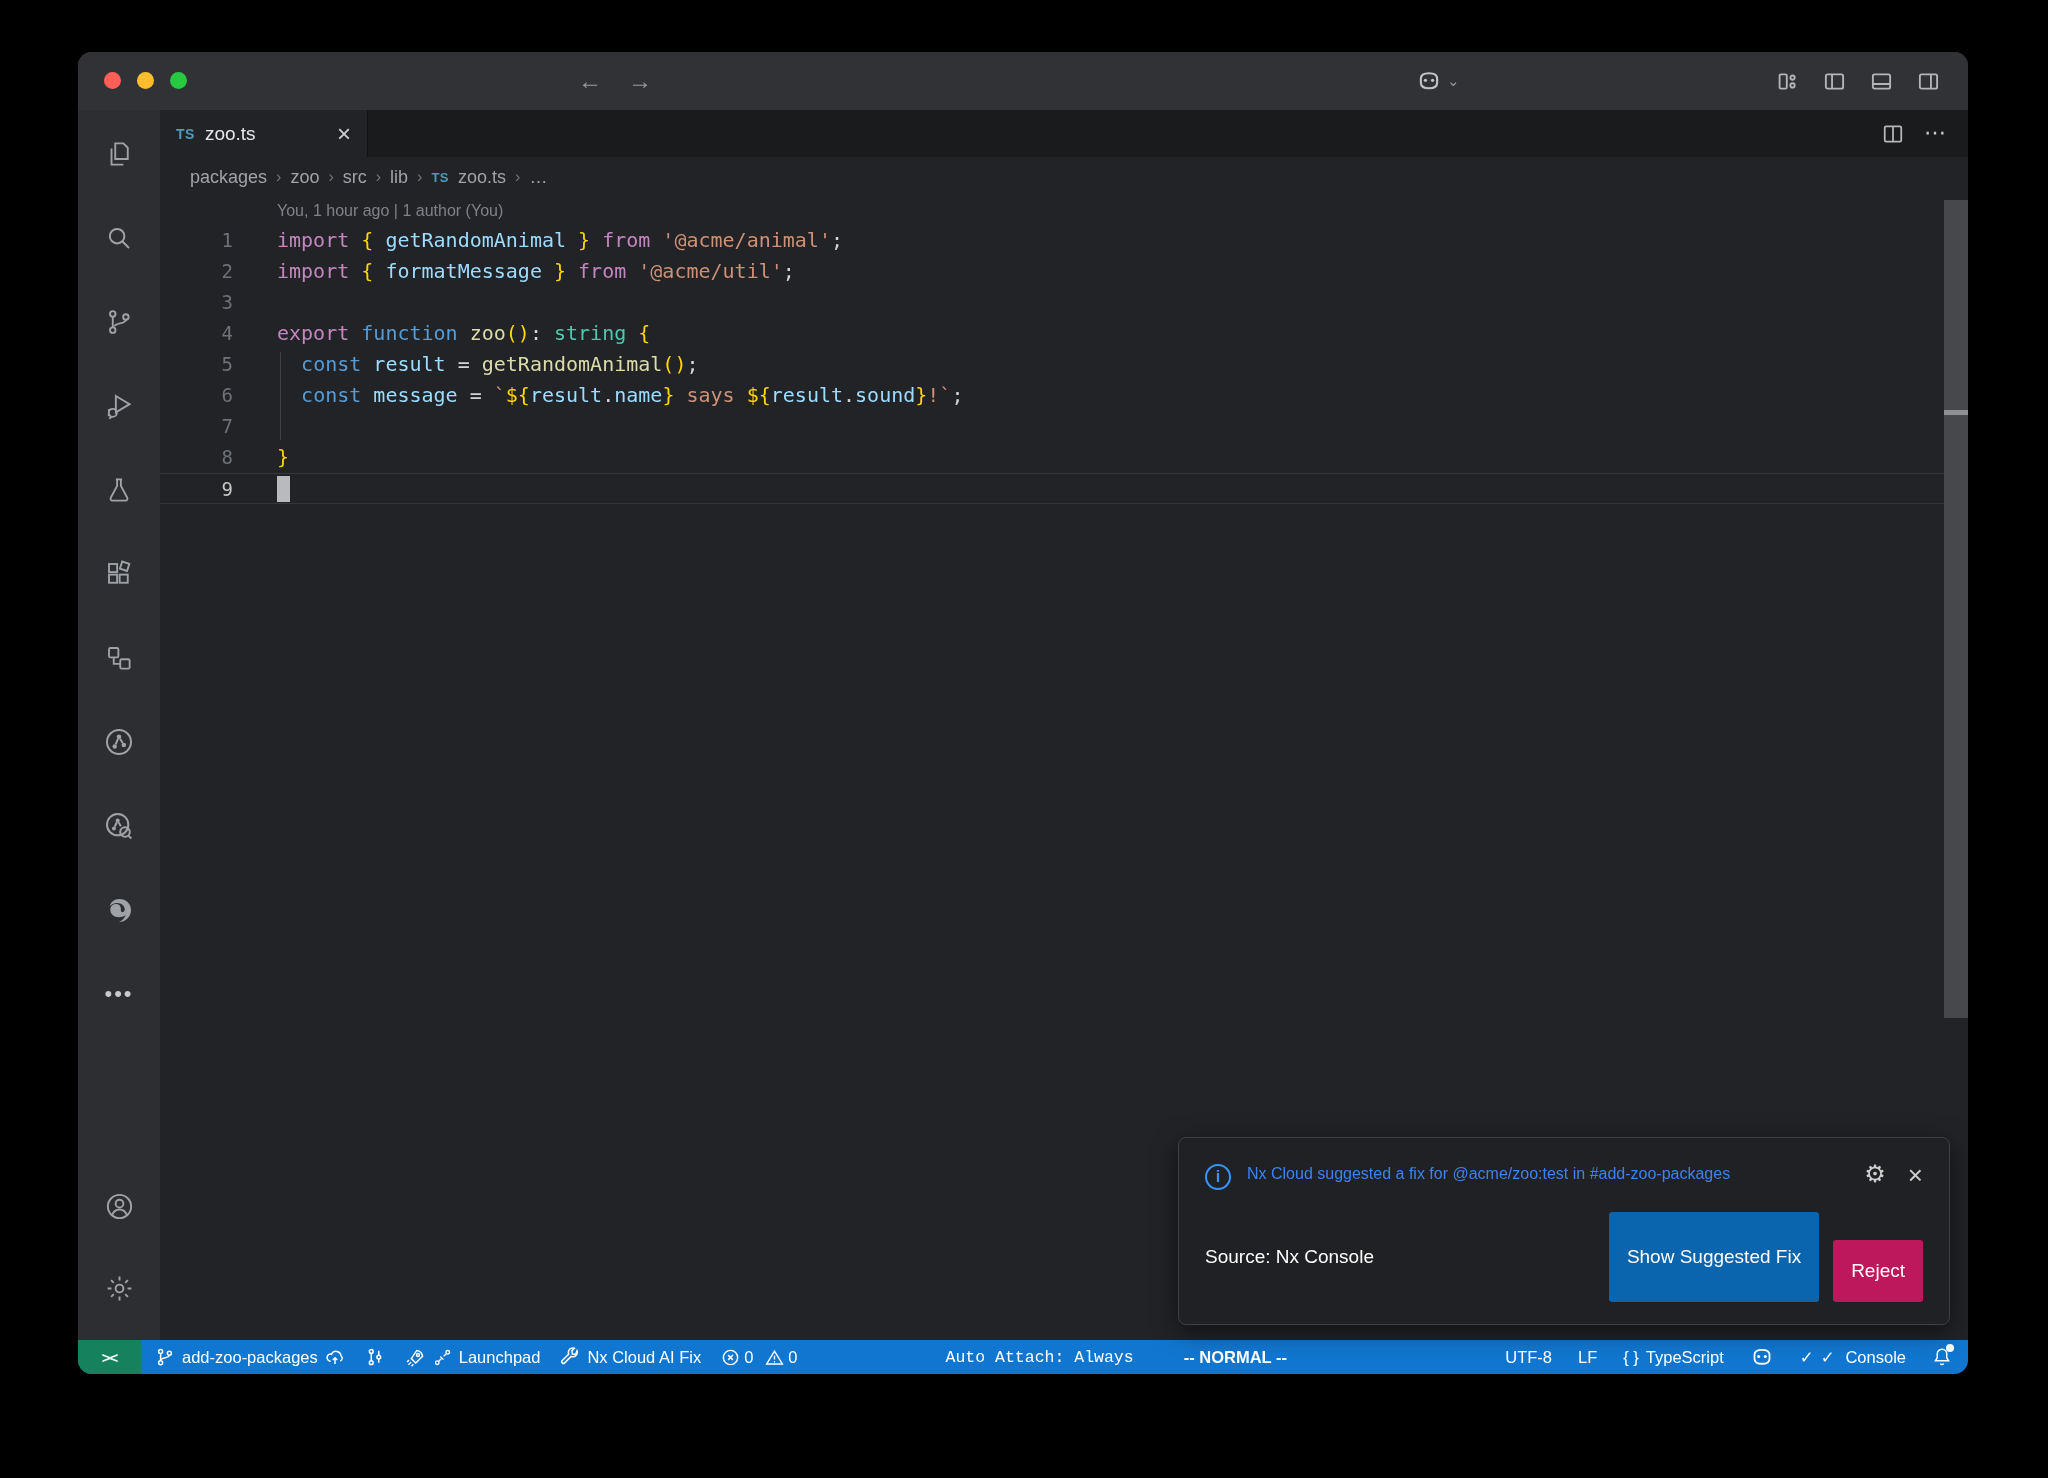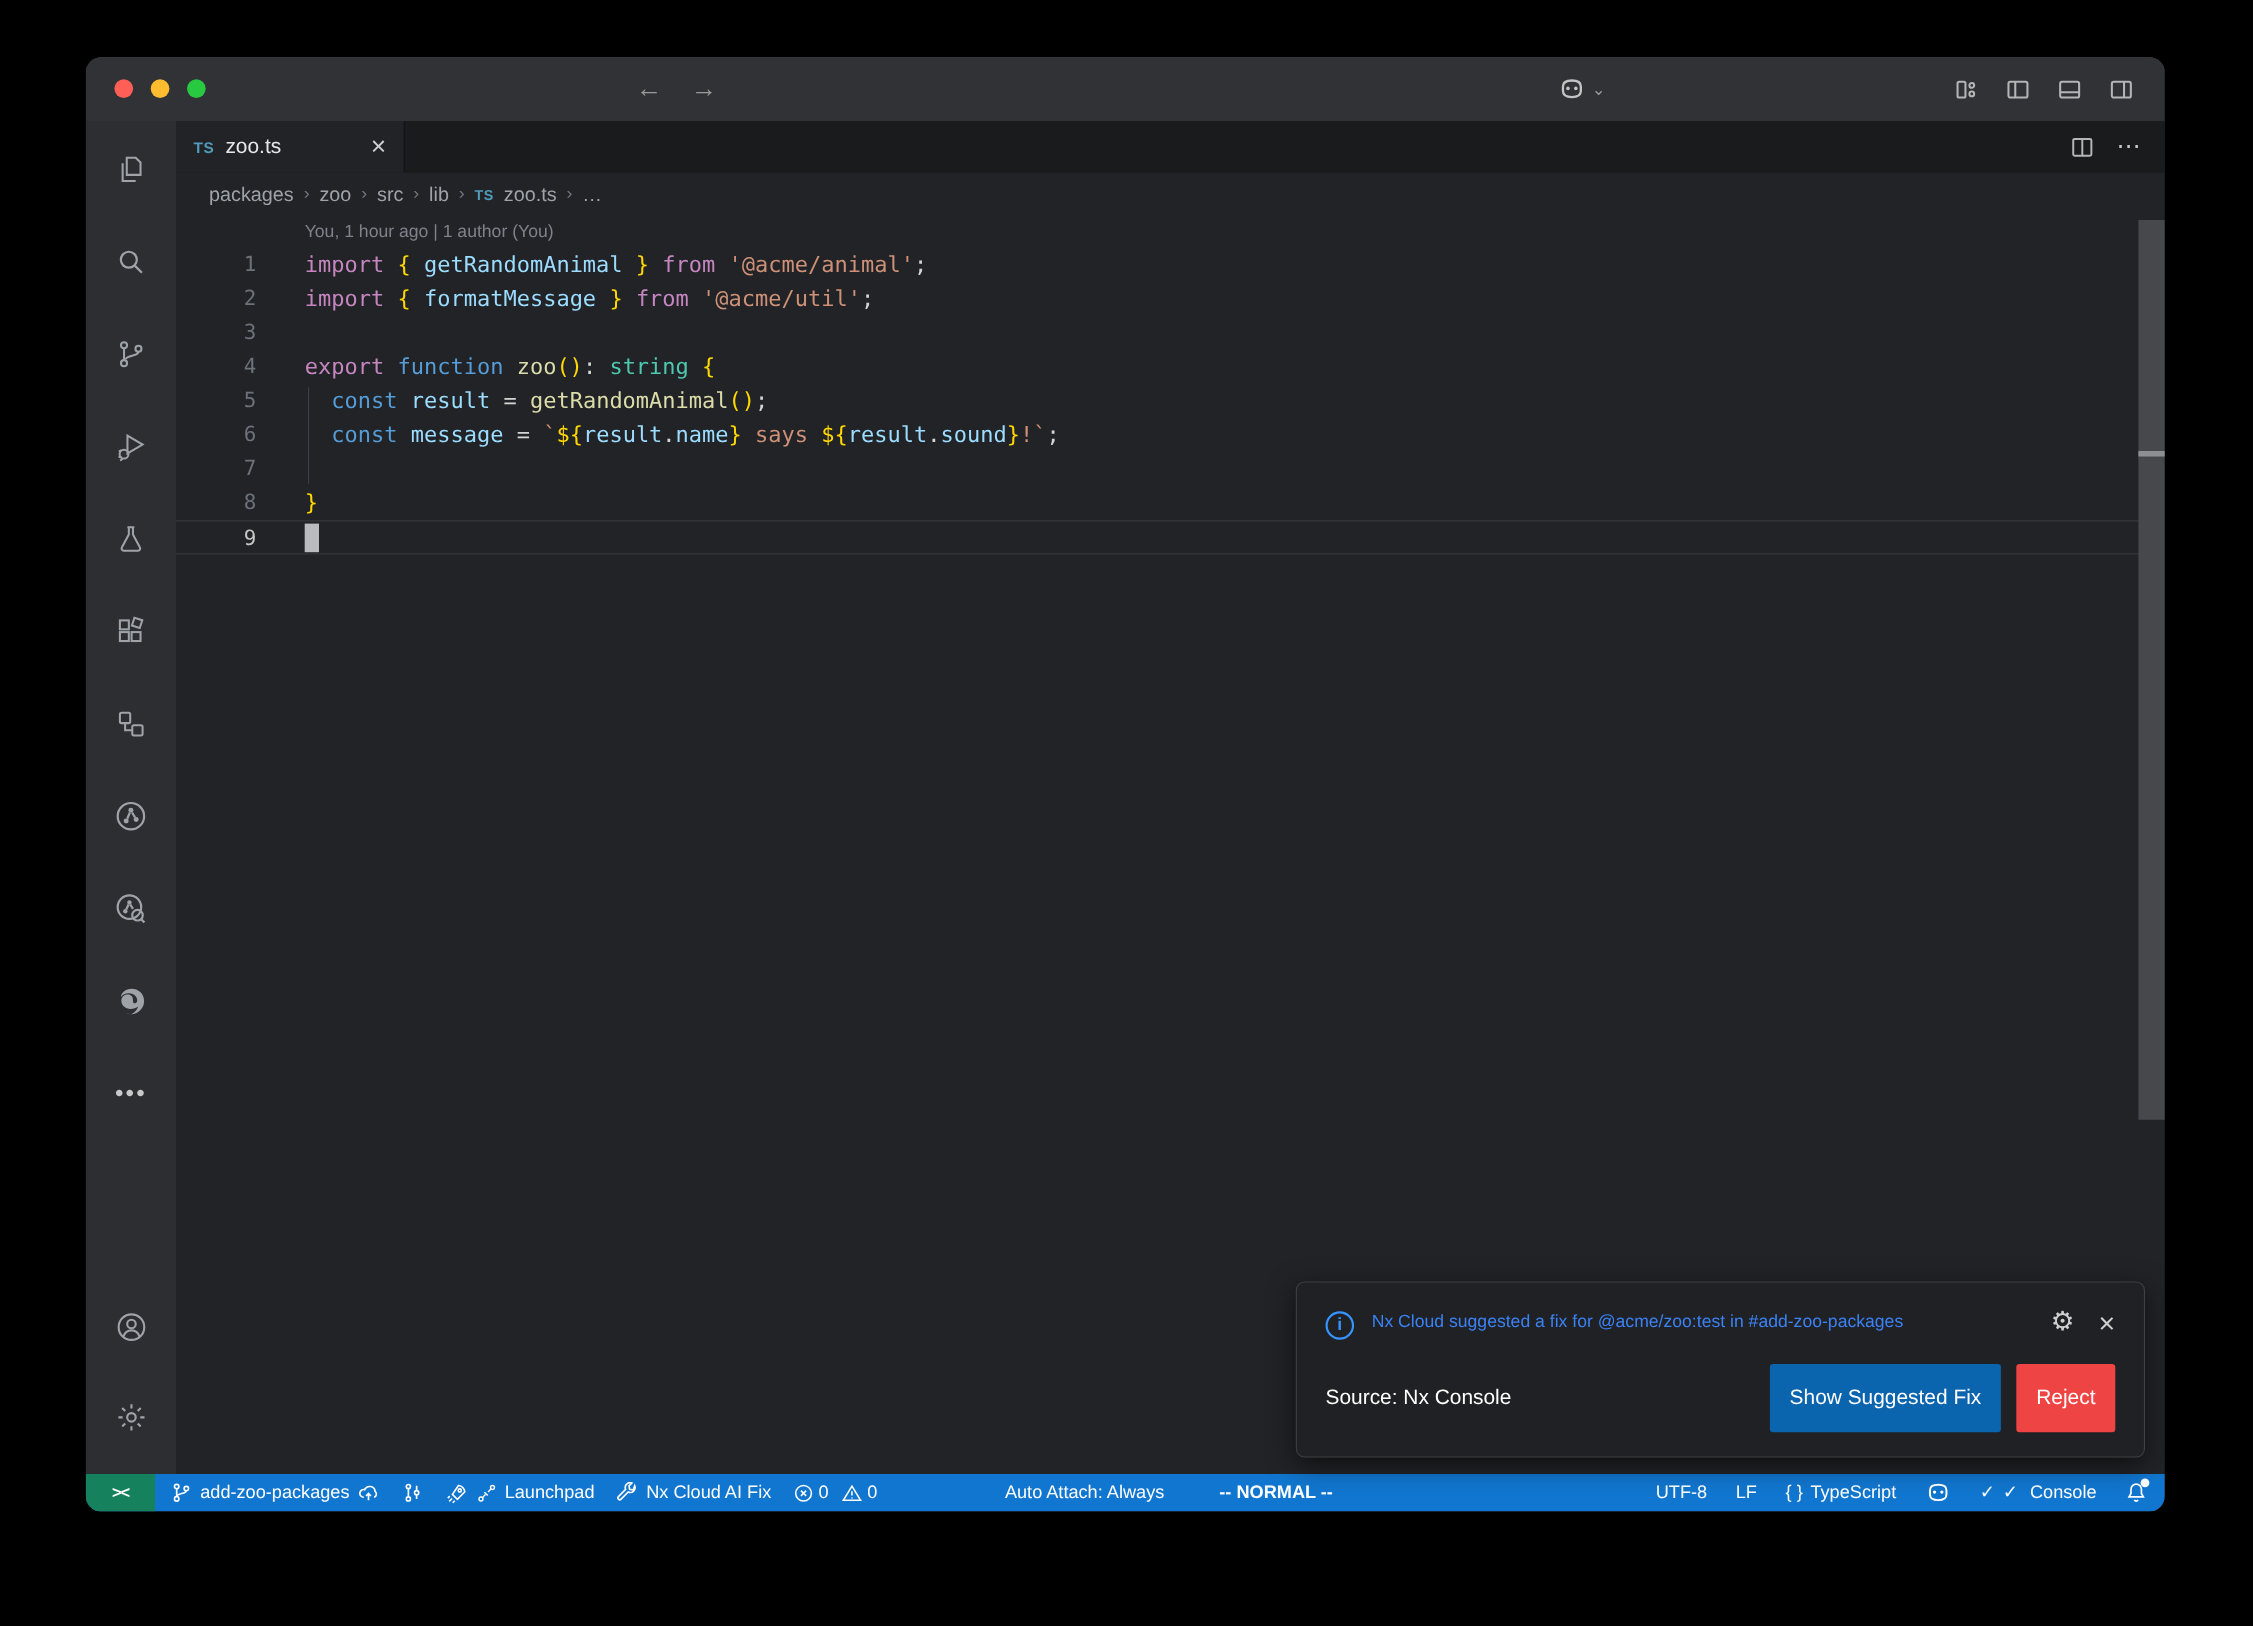--- a/index.html
+++ b/index.html
@@ -81,30 +81,30 @@
     flex:none; display:flex; align-items:center; justify-content:center; font-size:16px; font-weight:700; margin-top:2px; }
   .toast-msg{ color:#3b82f6; font-size:16px; line-height:1.55; max-width:560px; }
   .toast-tools{ margin-left:auto; display:flex; gap:22px; align-items:flex-start; color:#cfcfcf; }
   .toast-gear{ font-size:24px; line-height:1; }
   .toast-close{ font-size:26px; line-height:1; }
   .toast-row2{ display:flex; align-items:center; margin-top:22px; }
   .toast-source{ color:#ffffff; font-size:19px; }
   .toast-btns{ margin-left:auto; display:flex; gap:14px; }
   .btn{ font-size:19px; color:#fff; padding:20px 18px; border-radius:3px; border:none; font-family:inherit; }
   .btn-primary{ background:var(--ui-primary_button); }
-  .btn-secondary{ background:#ef4444; }
+  .btn-secondary{ background:#be185d;margin-top:28px; }
 
   
   .statusbar{ height:34px; background:var(--ui-status_bar); flex:none; display:flex; align-items:center;
     color:#fff; font-size:16.5px; }
   .sb-item{ display:flex; align-items:center; gap:7px; white-space:nowrap; }
   .remote{ width:63px; height:34px; background:var(--ui-remote); display:flex; align-items:center; justify-content:center;
     font-weight:700; font-size:15px; letter-spacing:-1px; }
   .sb-left{ display:flex; align-items:center; gap:20px; padding-left:14px; }
-  .sb-gap1{ margin-left:88px; }
+  .sb-gap1{ margin-left:120px;font-family:Liberation Mono, monospace; }
   .sb-gap2{ margin-left:30px; font-weight:700; }
   .sb-right{ margin-left:auto; display:flex; align-items:center; gap:26px; padding-right:16px; }
   .problems{ gap:4px; }
   .problems .num{ margin-right:8px; }
   .dblcheck span:last-child{ margin-left:-8px; }
   .bell-wrap{ position:relative; }
   .bell-dot{ position:absolute; right:-2px; top:-3px; width:8px; height:8px; border-radius:50%; background:#fff; }
 </style>
 </head>
 <body>

